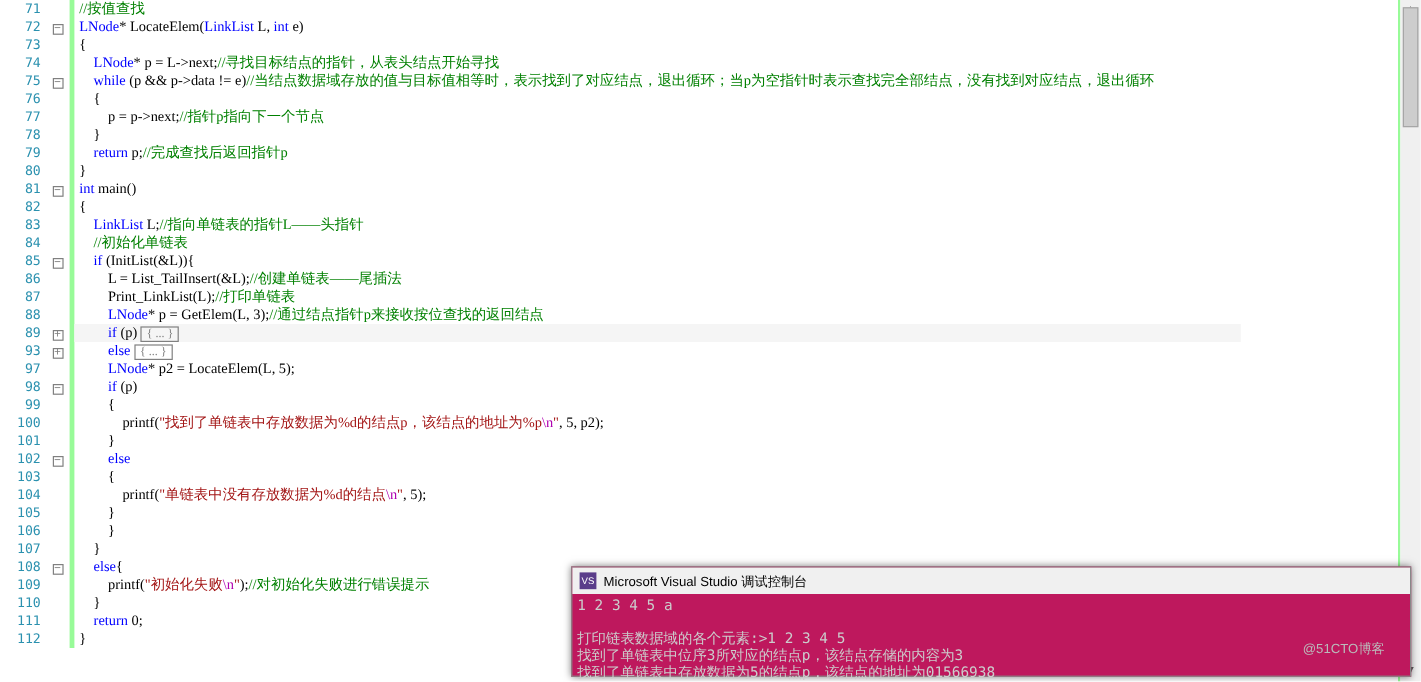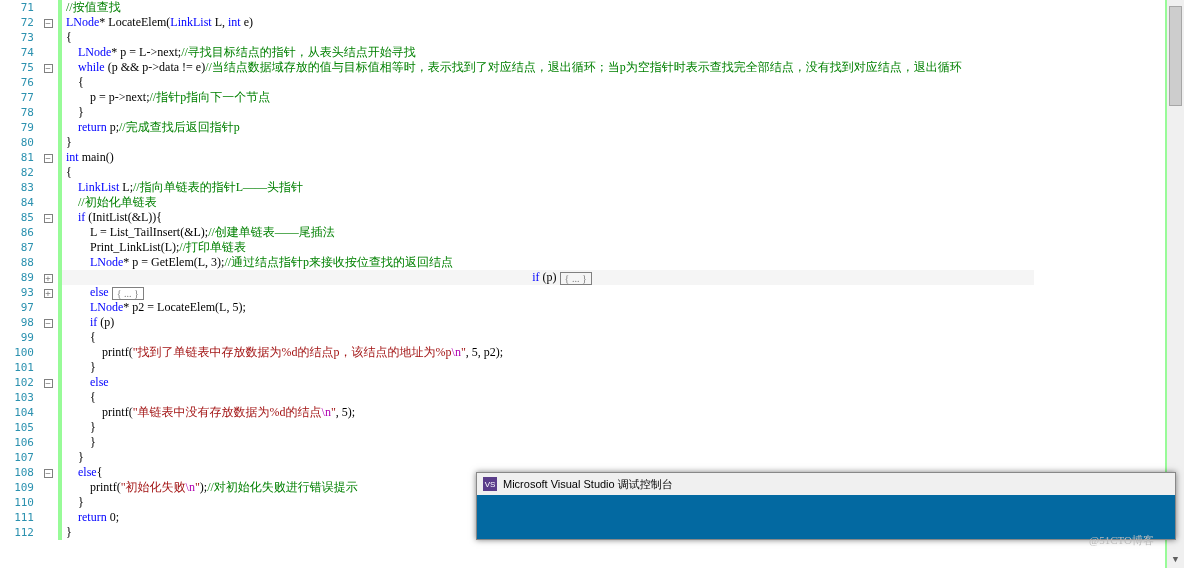--- a/index.html
+++ b/index.html
@@ -20,27 +20,27 @@
   .op { color:#000; }
   .cm { color:#008000; }
   .str { color:#a31515; }
   .esc { color:#b000b0; }
   .collapsed-box { display:inline-block; border:1px solid #808080; padding:0 4px; color:#808080; font-size:10px; line-height:11px; vertical-align:middle; }
   .scrollbar-v { position:absolute; right:0; top:0; width:17px; height:568px; background:#f0f0f0; }
   .scrollbar-v .thumb { position:absolute; left:2px; right:2px; top:6px; height:100px; background:#cdcdcd; border:1px solid #a6a6a6; }
   .scrollbar-v .arrow { position:absolute; left:0; width:17px; height:17px; text-align:center; line-height:17px; font-size:9px; color:#606060; }
   .scrollbar-v .au { top:0; }
   .scrollbar-v .ad { bottom:0; }
-  .console { position:absolute; left:476px; top:472px; width:700px; height:68px; background:#0369a1; border:1px solid #888; box-shadow:0 0 6px rgba(0,0,0,0.5); }
+  .console { position:absolute; left:476px; top:472px; width:700px; height:92px; background:#be185d; border:1px solid #888; box-shadow:0 0 6px rgba(0,0,0,0.5); }
   .console .titlebar { height:22px; background:#f0f0f0; display:flex; align-items:center; padding:0 6px; font-family:"Segoe UI","Microsoft YaHei",sans-serif; font-size:11px; color:#000; }
   .console .titlebar .ico { width:14px; height:14px; background:#5a3d8a; color:#fff; font-size:8px; display:flex; align-items:center; justify-content:center; margin-right:6px; }
   .console .body { padding:2px 4px; color:#ccc; font-family:NSimSun,SimSun,monospace; font-size:12px; line-height:14px; white-space:pre; }
-  .watermark { position:absolute; right:30px; bottom:20px; color:#bbb; font-size:11px; font-family:Liberation Serif, serif; }
+  .watermark { position:absolute; right:30px; bottom:20px; color:#bbb; font-size:11px; font-family:Liberation Sans, sans-serif; }
   .outline-right { position:absolute; right:17px; top:0; width:2px; height:568px; background:#98fb98; }
-  .hl89 { background:#f5f5f5;text-align:center; }
+  .hl89 { background:#f5f5f5; }
 </style>
 </head>
 <body>
 
 <div class="editor">
   <div class="gutter-ln" id="ln-gutter">
       <div>71</div>
       <div>72</div>
       <div>73</div>
       <div>74</div>
@@ -162,15 +162,20 @@
   <div class="arrow au">▲</div>
   <div class="thumb"></div>
   <div class="arrow ad">▼</div>
 </div>
 
 <div class="console">
   <div class="titlebar">
     <span class="ico">VS</span>
     <span>Microsoft Visual Studio 调试控制台</span>
   </div>
+  <div class="body" id="console-body">1 2 3 4 5 a
+
+打印链表数据域的各个元素:&gt;1 2 3 4 5
+找到了单链表中位序3所对应的结点p，该结点存储的内容为3
+找到了单链表中存放数据为5的结点p，该结点的地址为01566938</div>
 </div>
 
 <div class="watermark">@51CTO博客</div>
 
 </body></html>

